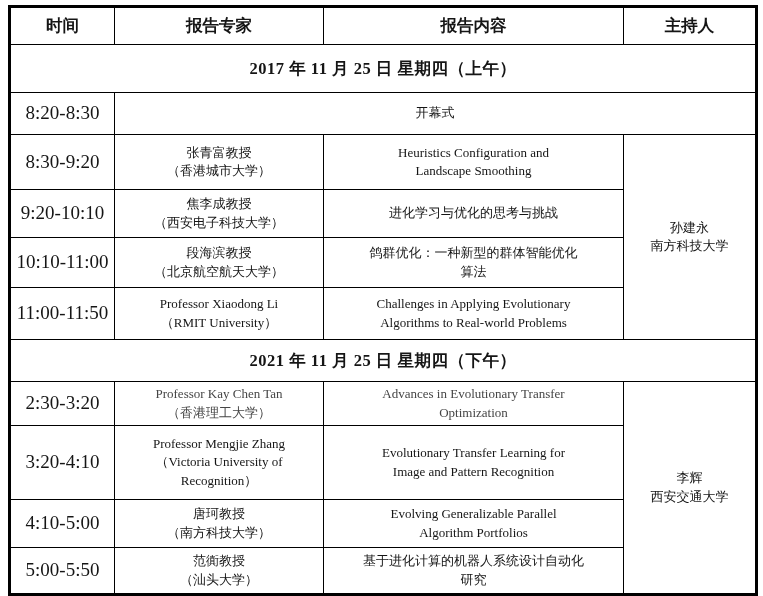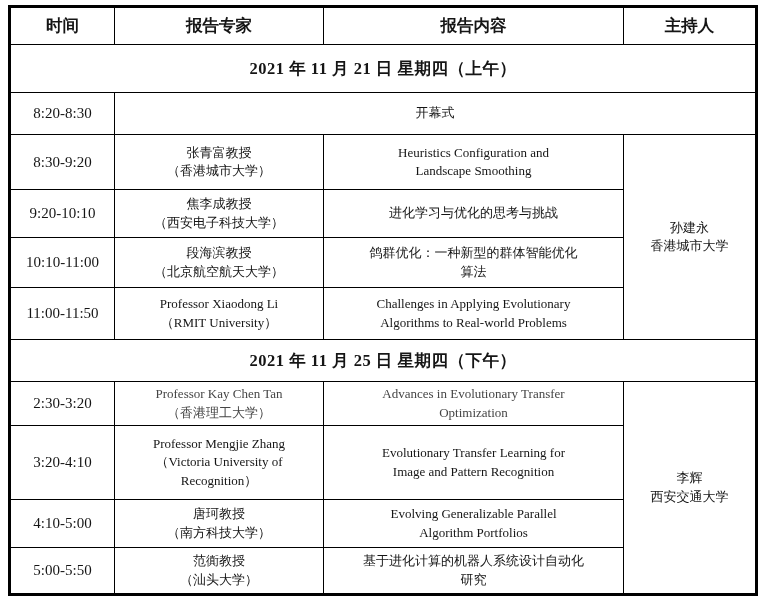--- a/index.html
+++ b/index.html
@@ -44,21 +44,21 @@
   }
   th{
     font-size:16.5px;
     font-weight:bold;
   }
   tr.section-row td{
     font-size:16.5px;
     font-weight:bold;
     letter-spacing:0.5px;
   }
-  td.time-cell{font-size:15px}
+  td.time-cell{font-size:19px}
   td.muted{color:var(--muted)}
   
   tr.h-header{height:38px}
   tr.h-section1{height:48px}
   tr.h-opening{height:42px}
   tr.h-m1{height:55px}
   tr.h-m2{height:48px}
   tr.h-m3{height:50px}
   tr.h-m4{height:52px}
   tr.h-section2{height:42px}
@@ -81,36 +81,36 @@
 
     <tbody>
         <tr class="h-header">
       <th>时间</th>
       <th>报告专家</th>
       <th>报告内容</th>
       <th>主持人</th>
     </tr>
 
     <tr class="section-row h-section1">
-      <td colspan="4">2021 年 11 月 21 日 星期四（上午）</td>
+      <td colspan="4">2017 年 11 月 25 日 星期四（上午）</td>
     </tr>
 
     <tr class="h-opening">
       <td class="time-cell">8:20-8:30</td>
       <td colspan="3">开幕式</td>
     </tr>
 
     <tr class="h-m1">
       <td class="time-cell">8:30-9:20</td>
       <td>张青富教授
 （香港城市大学）</td>
       <td>Heuristics Configuration and
 Landscape Smoothing</td>
       <td rowspan="4">孙建永
-香港城市大学</td>
+南方科技大学</td>
     </tr>
     <tr class="h-m2">
       <td class="time-cell">9:20-10:10</td>
       <td>焦李成教授
 （西安电子科技大学）</td>
       <td>进化学习与优化的思考与挑战</td>
     </tr>
     <tr class="h-m3">
       <td class="time-cell">10:10-11:00</td>
       <td>段海滨教授

